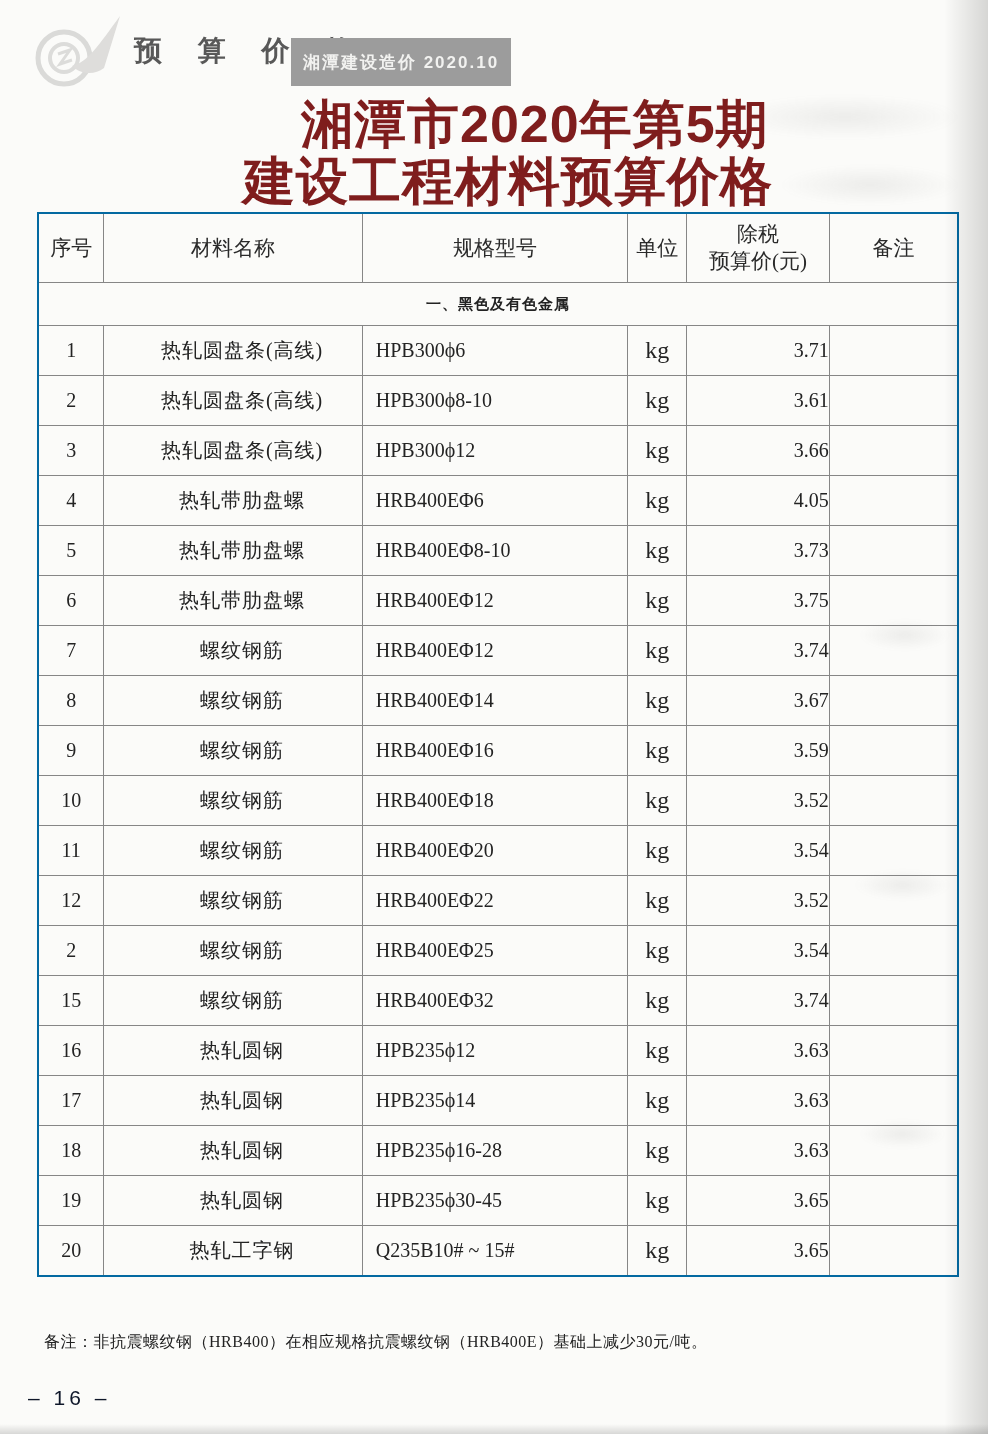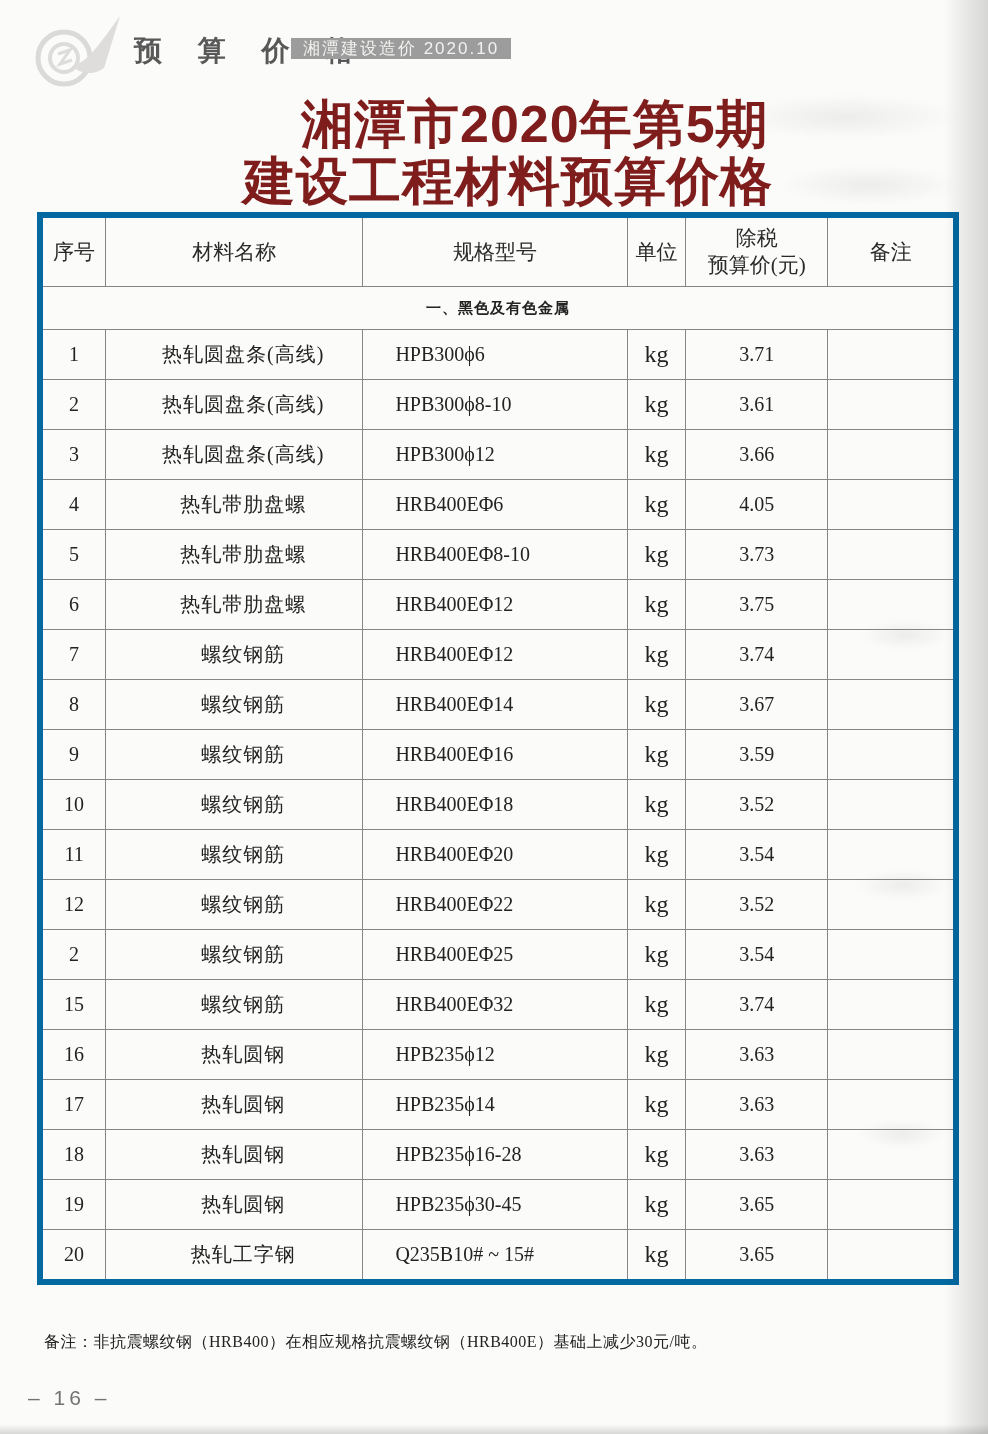--- a/index.html
+++ b/index.html
@@ -23,24 +23,24 @@
 
   
   .masthead{position:absolute;left:0;top:0;width:100%;height:100px;}
   .logo{position:absolute;left:28px;top:10px;width:100px;height:84px;}
   .masthead-label{
     position:absolute;left:134px;top:32px;
     font-family:"Liberation Sans","DejaVu Sans",sans-serif;
     font-size:28px;font-weight:bold;color:#585858;letter-spacing:14px;white-space:nowrap;
   }
   .masthead-badge{
-    position:absolute;left:291px;top:38px;width:220px;height:21px;
+    position:absolute;left:291px;top:38px;width:220px;height:48px;
     background:#9c9c9c;color:#f2f2f0;
     font-family:"Liberation Sans","DejaVu Sans",sans-serif;
-    font-size:17px;font-weight:normal;letter-spacing:2px;
+    font-size:17px;font-weight:bold;letter-spacing:2px;
     display:flex;align-items:center;justify-content:center;white-space:nowrap;
   }
 
   
   .doc-title{position:absolute;left:243px;top:96px;width:460px;
     font-family:Liberation Sans, sans-serif;
     font-weight:bold;font-size:52px;line-height:57px;color:#7f1d1d;letter-spacing:1px;}
   .doc-title .t1{padding-left:58px;white-space:nowrap;}
   .doc-title .t2{white-space:nowrap;}
 
@@ -49,42 +49,42 @@
     position:absolute;left:37px;top:212px;width:922px;
     border-collapse:collapse;table-layout:fixed;
     font-size:20px;color:#232323;
   }
   .price-table col.w0{width:7.16%;}
   .price-table col.w1{width:28.09%;}
   .price-table col.w2{width:28.85%;}
   .price-table col.w3{width:6.4%;}
   .price-table col.w4{width:15.51%;}
   .price-table col.w5{width:13.99%;}
-  .price-table{border:6px solid #0369a1;}
+  .price-table{border:2px solid #0369a1;}
   .price-table th,.price-table td{border:1px solid #868686;padding:0;}
   .price-table thead th{
     height:68px;font-weight:normal;font-size:21px;color:#2a2a2a;
     text-align:center;vertical-align:middle;white-space:pre-line;line-height:27px;
   }
   .section-row td{height:42px;text-align:center;vertical-align:middle;
     font-weight:bold;font-size:15px;letter-spacing:1px;}
   .price-table tbody td{height:49px;vertical-align:middle;}
   .price-table td.c0{text-align:center;}
   .price-table td.c1{text-align:center;padding-left:18px;letter-spacing:1px;}
-  .price-table td.c2{text-align:left;padding-left:32px;}
+  .price-table td.c2{text-align:left;padding-left:13px;}
   .price-table td.c3{text-align:center;font-size:24px;}
-  .price-table td.c4{text-align:center;}
+  .price-table td.c4{text-align:right;}
   .price-table td.c5{text-align:center;}
 
   
   .footnote{position:absolute;left:44px;top:1332px;width:880px;
     font-size:16px;letter-spacing:0.5px;color:#222;}
   .folio{position:absolute;left:28px;top:1386px;
     font-family:"Liberation Sans","DejaVu Sans",sans-serif;
-    font-size:21px;color:#737373;letter-spacing:4px;}
+    font-size:21px;color:#0f172a;letter-spacing:4px;}
 </style>
 </head>
 <body>
 
 <div class="page">
 
   <div class="masthead">
     <svg class="logo" viewBox="0 0 100 84">
       <circle cx="36" cy="48" r="26" fill="none" stroke="#dadad8" stroke-width="5"></circle>
       <circle cx="36" cy="48" r="14" fill="none" stroke="#dcdcda" stroke-width="4"></circle>

